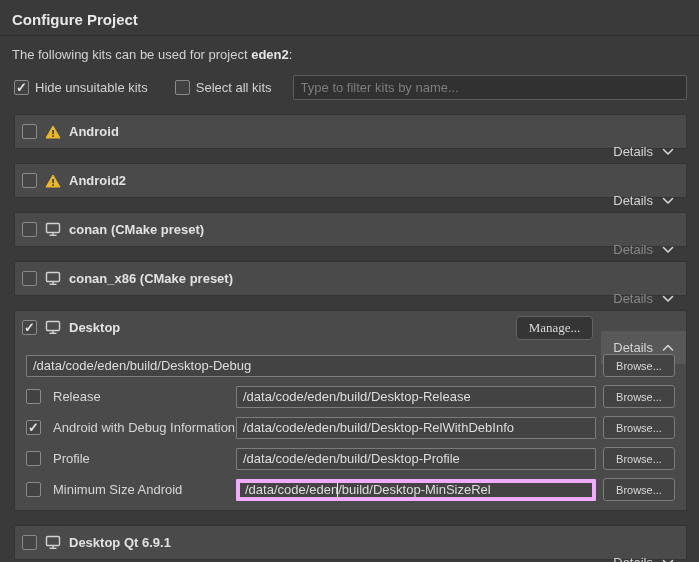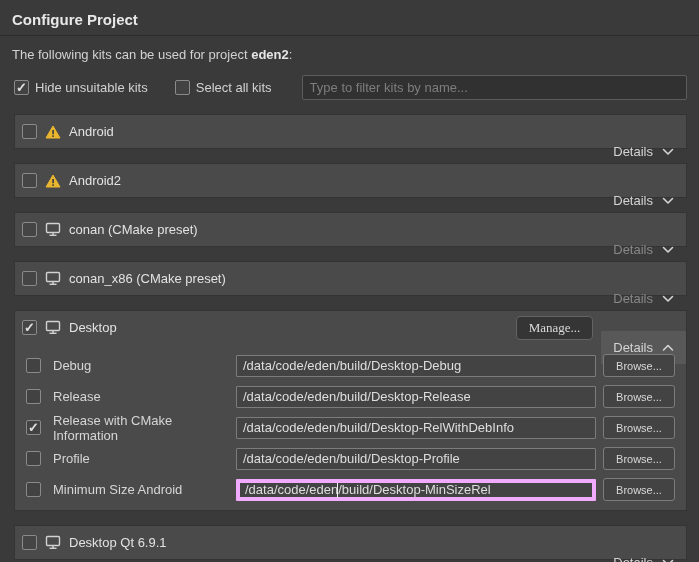--- a/index.html
+++ b/index.html
@@ -45,21 +45,21 @@
     content: "✓";
     color: #e0e0e0;
     font-size: 13px;
     font-weight: bold;
     line-height: 1;
     margin-top: -1px;
   }
   .cb-group .cb-label { margin-left: 6px; color: #d2d2d2; }
   .cb-group + .cb-group { margin-left: 27px; }
   .filter-input {
-    margin-left: 30px;
+    margin-left: 21px;
     flex: 1;
     height: 25px;
     background: #313131;
     border: 1px solid #5c5c5c;
     border-radius: 2px;
     color: #fef9c3;
     font-family: "Liberation Sans", sans-serif;
     font-size: 13px;
     padding: 0 7px;
   }
@@ -71,21 +71,21 @@
     border: 1px solid #343434;
   }
   .kit-header {
     height: 33px;
     display: flex;
     align-items: center;
     padding-left: 7px;
   }
   .kit-header .cb { background: #454545; }
   .kit-icon { margin-left: 8px; display: inline-flex; flex: none; }
-  .kit-name { margin-left: 8px; font-weight: normal; color: #e2e2e2; }
+  .kit-name { margin-left: 8px; font-weight: bold; color: #e2e2e2; }
   .spacer { flex: 1; }
   .manage-btn {
     height: 24px;
     padding: 0 12px;
     margin-right: 8px;
     background: #353535;
     border: 1px solid #636363;
     border-radius: 4px;
     color: #dadada;
     font-family: Liberation Serif, serif;
@@ -299,45 +299,41 @@
             <svg width="12" height="8" viewBox="0 0 12 8">
               <use href="#ico-chevron-up"></use>
             </svg>
           </span>
       </div>
     </div>
 
     <div class="kit-details">
 
       <div class="cfg-row">
-        <div class="cfg-left">
-          <span class="cb"></span>
-          <span class="cb-label">Debug</span>
-        </div>
         <div class="path-wrap">
           <input class="path-input" type="text" value="/data/code/eden/build/Desktop-Debug" style="">
         </div>
         <button class="browse-btn">Browse...</button>
       </div>
 
       <div class="cfg-row">
         <div class="cfg-left">
           <span class="cb"></span>
           <span class="cb-label">Release</span>
         </div>
         <div class="path-wrap">
           <input class="path-input" type="text" value="/data/code/eden/build/Desktop-Release" style="">
         </div>
         <button class="browse-btn">Browse...</button>
       </div>
 
       <div class="cfg-row">
         <div class="cfg-left">
           <span class="cb checked"></span>
-          <span class="cb-label">Release with CMake Information</span>
+          <span class="cb-label">Android with Debug Information</span>
         </div>
         <div class="path-wrap">
           <input class="path-input" type="text" value="/data/code/eden/build/Desktop-RelWithDebInfo" style="">
         </div>
         <button class="browse-btn">Browse...</button>
       </div>
 
       <div class="cfg-row">
         <div class="cfg-left">
           <span class="cb"></span>

